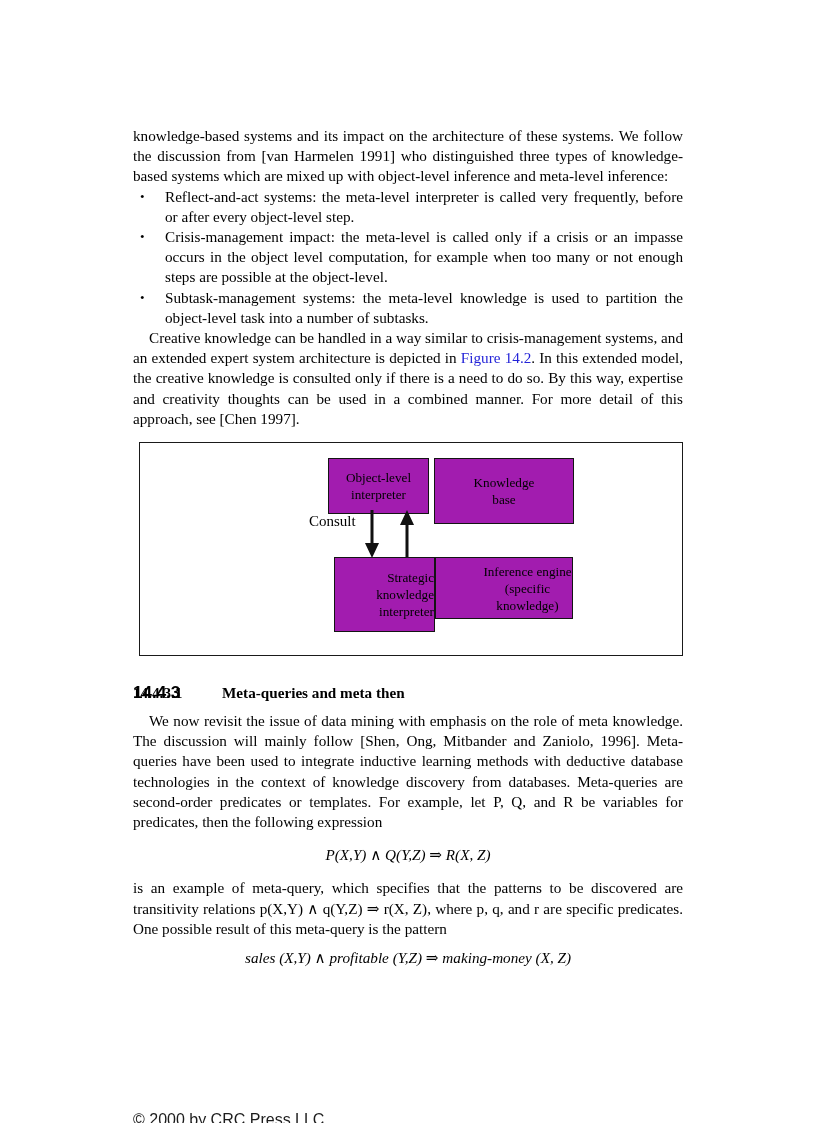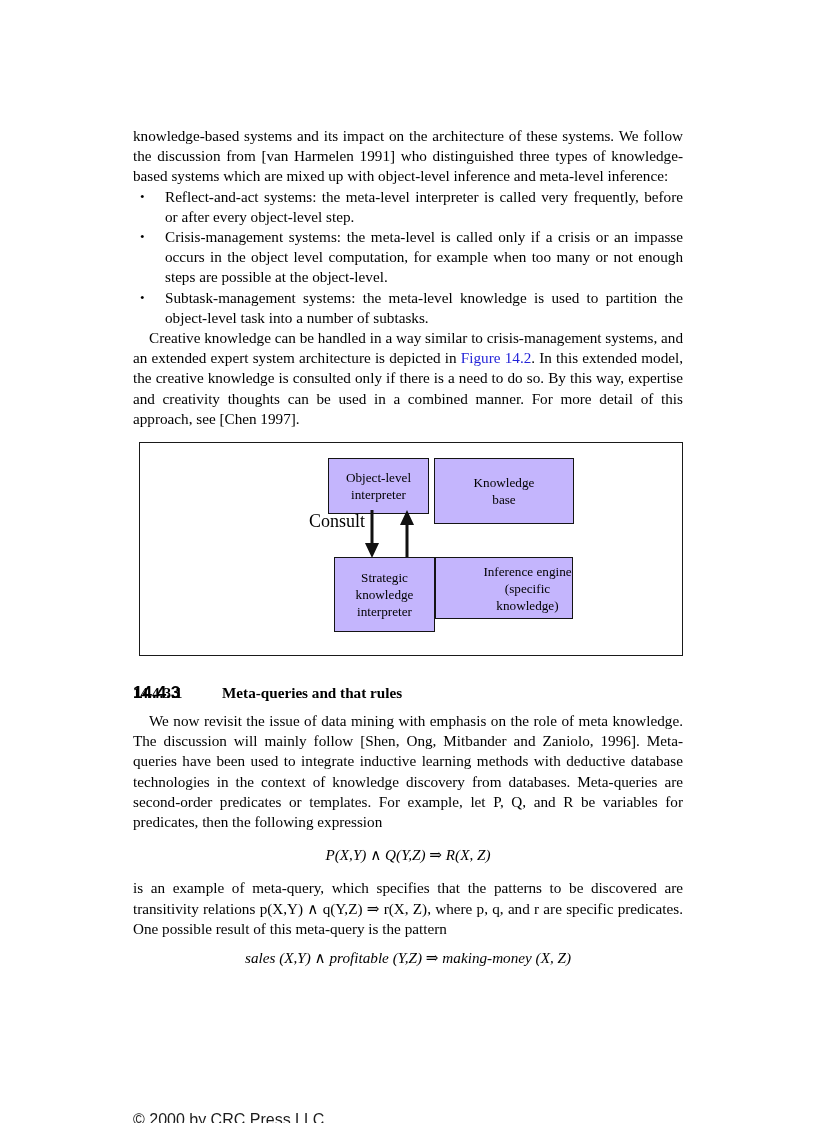--- a/index.html
+++ b/index.html
@@ -68,32 +68,32 @@
     width: 544px;
     height: 214px;
     border: 1.6px solid #1a1a1a;
     box-sizing: border-box;
     background: #fff;
   }
   .node {
     position: absolute;
     box-sizing: border-box;
     border: 1.6px solid #141414;
-    background: #c4b5fd;
+    background: #a21caf;
     font-size: 13.2px;
     line-height: 17px;
     text-align: center;
     display: flex;
     flex-direction: column;
     align-items: center;
     justify-content: center;
   }
   #node-object   { left: 188px; top:  15px; width: 101px; height: 56px; }
   #node-kb       { left: 294px; top:  15px; width: 140px; height: 66px; z-index: 2;}
-  #node-strategic{ left: 194px; top: 114px; width: 101px; height: 75px; z-index: 3; }
+  #node-strategic{ left: 194px; top: 114px; width: 101px; height: 75px; z-index: 3; align-items: flex-end; }
   #node-inference{ left: 295px; top: 114px; width: 138px; height: 62px; padding-left: 47px; }
 
   .arrow { position: absolute; }
   .arrow .shaft {
     position: absolute;
     left: 50%;
     transform: translateX(-50%);
     width: 3px;
     background: #111;
   }
@@ -109,21 +109,21 @@
   #arrow-down .shaft { top: 0; height: 36px; }
   #arrow-down .head  { top: 33px; border-top: 15px solid #111; }
   #arrow-up   { left: 259px; top: 67px; width: 16px; height: 50px; }
   #arrow-up .shaft { bottom: 0; height: 36px; }
   #arrow-up .head  { top: 0; border-bottom: 15px solid #111; }
 
   .consult-label {
     position: absolute;
     left: 169px;
     top: 70px;
-    font-size: 18px;
+    font-size: 15px;
     line-height: 16px;
     white-space: nowrap;
   }
 
   .fig-caption {
     margin-top: 9px;
     text-align: center;
     font-size: 13.3px;
     font-weight: bold;
     line-height: 17px;
@@ -187,21 +187,21 @@
 
   <div style="height:126px"></div>
 
   <p class="para">knowledge-based systems and its impact on the architecture of these systems. We follow the discussion from [van Harmelen 1991] who distinguished three types of knowledge-based systems which are mixed up with object-level inference and meta-level inference:</p>
 
   <ul class="bullets">
     <li class="bullet">
       <span class="dot">•</span><span class="ital">Reflect-and-act systems</span><span>: the meta-level interpreter is called very frequently, before or after every object-level step.</span>
     </li>
     <li class="bullet">
-      <span class="dot">•</span><span class="ital">Crisis-management systems</span><span>: the meta-level is called only if a crisis or an impasse occurs in the object level computation, for example when too many or not enough steps are possible at the object-level.</span>
+      <span class="dot">•</span><span class="ital">Crisis-management impact</span><span>: the meta-level is called only if a crisis or an impasse occurs in the object level computation, for example when too many or not enough steps are possible at the object-level.</span>
     </li>
     <li class="bullet">
       <span class="dot">•</span><span class="ital">Subtask-management systems</span><span>: the meta-level knowledge is used to partition the object-level task into a number of subtasks.</span>
     </li>
   </ul>
 
   <p class="para indent"><span>Creative knowledge can be handled in a way similar to crisis-management systems, and an extended expert system architecture is depicted in </span><span class="link">Figure 14.2</span><span>. In this extended model, the creative knowledge is consulted only if there is a need to do so. By this way, expertise and creativity thoughts can be used in a combined manner. For more detail of this approach, see [Chen 1997].</span></p>
 
   <div class="figure-wrap">
     <div class="fig-frame">
@@ -238,21 +238,21 @@
         <div class="head"></div>
       </div>
 
       <div class="consult-label">Consult</div>
     </div>
   </div>
 
 
   <h2 class="h2"><span class="num">14.4.3</span></h2>
 
-  <h3 class="h3"><span class="num">14.4.3.1</span><span>Meta-queries and that rules</span></h3>
+  <h3 class="h3"><span class="num">14.4.3.1</span><span>Meta-queries and meta then</span></h3>
 
   <p class="para indent" style="margin-top:9px"><span>We now revisit the issue of data mining with emphasis on the role of meta knowledge. The discussion will mainly follow [Shen, Ong, Mitbander and Zaniolo, 1996]. Meta-queries have been used to integrate inductive learning methods with deductive database technologies in the context of knowledge discovery from databases. Meta-queries are second-order predicates or templates. For example, let </span><span class="ital">P, Q,</span><span> and </span><span class="ital">R</span><span> be variables for predicates, then the following expression</span></p>
 
   <div class="formula">P(X,Y) ∧ Q(Y,Z) ⇒ R(X, Z)</div>
 
   <p class="para"><span>is an example of meta-query, which specifies that the patterns to be discovered are transitivity relations </span><span class="ital">p(X,Y) ∧  q(Y,Z) ⇒ r(X, Z)</span><span>, where p, q, and r are specific predicates. One possible result of this meta-query is the pattern</span></p>
 
   <div class="formula tight">sales (X,Y) ∧ profitable (Y,Z) ⇒ making-money (X, Z)</div>
 
 </div>

